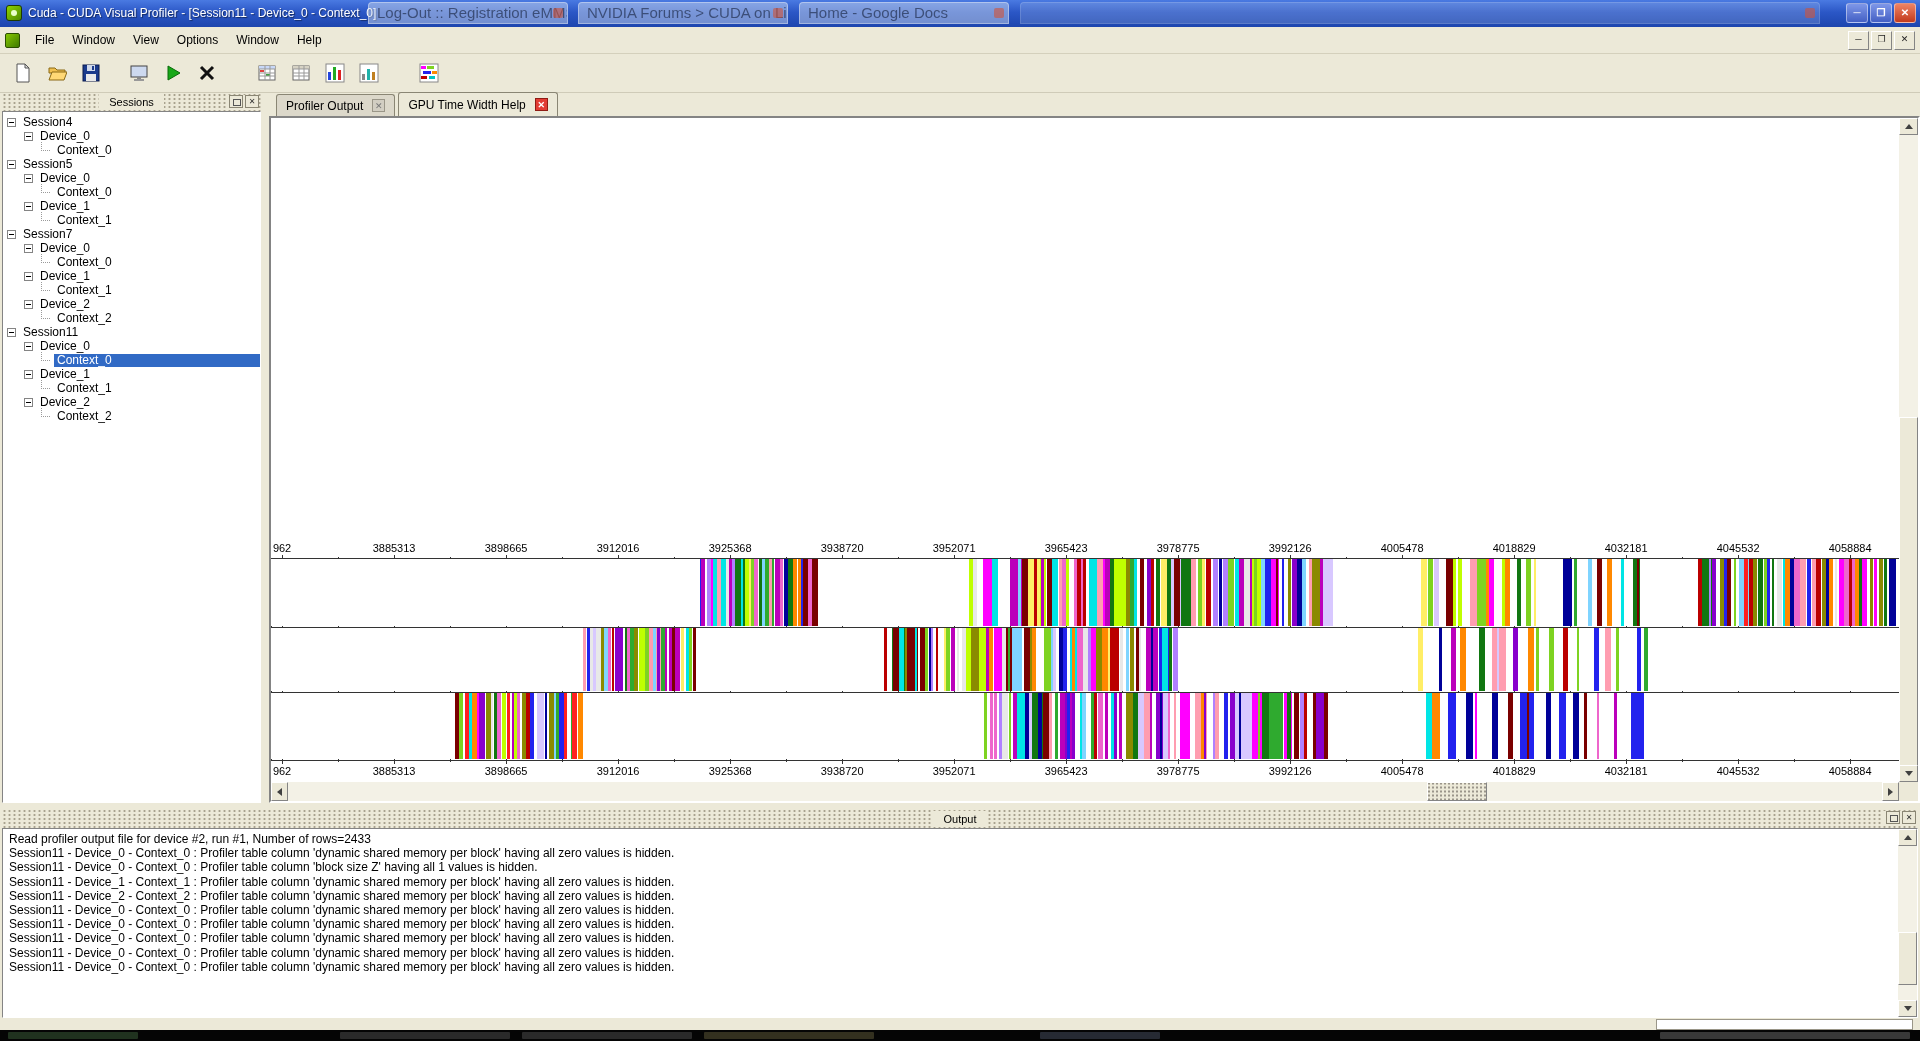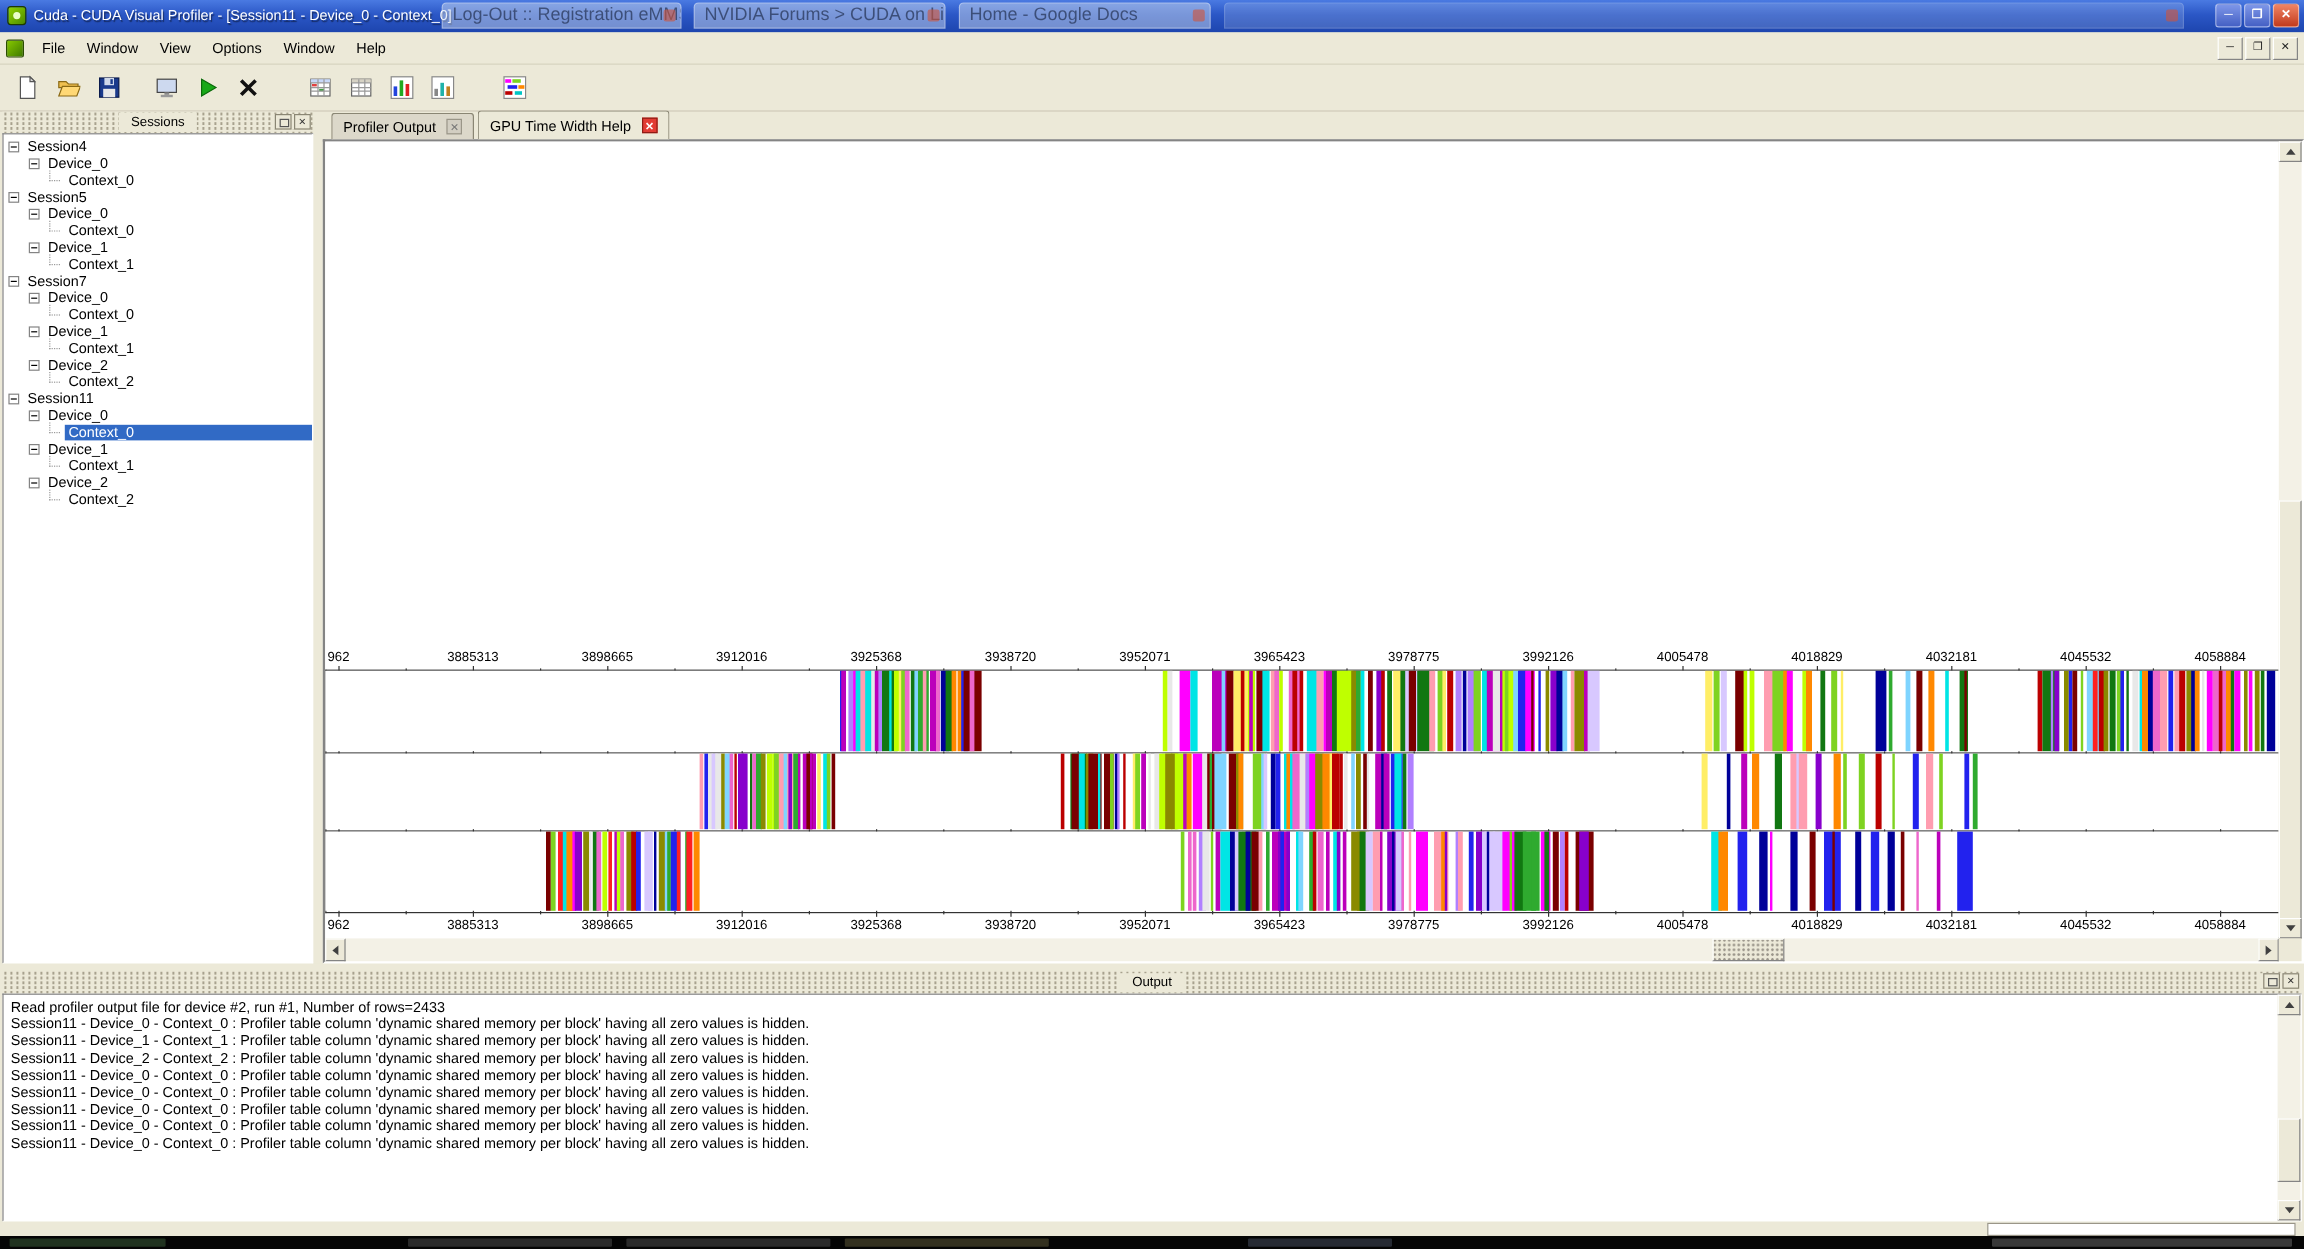--- a/index.html
+++ b/index.html
@@ -920,20 +920,21 @@
   <div class="output-header panel-header">
     <span class="panel-title">Output</span>
     <span class="hdr-btns">
       <span class="hdr-btn float"></span>
       <span class="hdr-btn">✕</span>
     </span>
   </div>
   <div class="output-content">
       <div class="out-line">Read profiler output file for device #2, run #1, Number of rows=2433</div>
       <div class="out-line">Session11 - Device_0 - Context_0 : Profiler table column 'dynamic shared memory per block' having all zero values is hidden.</div>
+      <div class="out-line">Session11 - Device_0 - Context_0 : Profiler table column 'block size Z' having all 1 values is hidden.</div>
       <div class="out-line">Session11 - Device_1 - Context_1 : Profiler table column 'dynamic shared memory per block' having all zero values is hidden.</div>
       <div class="out-line">Session11 - Device_2 - Context_2 : Profiler table column 'dynamic shared memory per block' having all zero values is hidden.</div>
       <div class="out-line">Session11 - Device_0 - Context_0 : Profiler table column 'dynamic shared memory per block' having all zero values is hidden.</div>
       <div class="out-line">Session11 - Device_0 - Context_0 : Profiler table column 'dynamic shared memory per block' having all zero values is hidden.</div>
       <div class="out-line">Session11 - Device_0 - Context_0 : Profiler table column 'dynamic shared memory per block' having all zero values is hidden.</div>
       <div class="out-line">Session11 - Device_0 - Context_0 : Profiler table column 'dynamic shared memory per block' having all zero values is hidden.</div>
       <div class="out-line">Session11 - Device_0 - Context_0 : Profiler table column 'dynamic shared memory per block' having all zero values is hidden.</div>
     </div>
   <div class="output-vscroll">
     <div class="sb-btn" style="top:0;left:0;">

